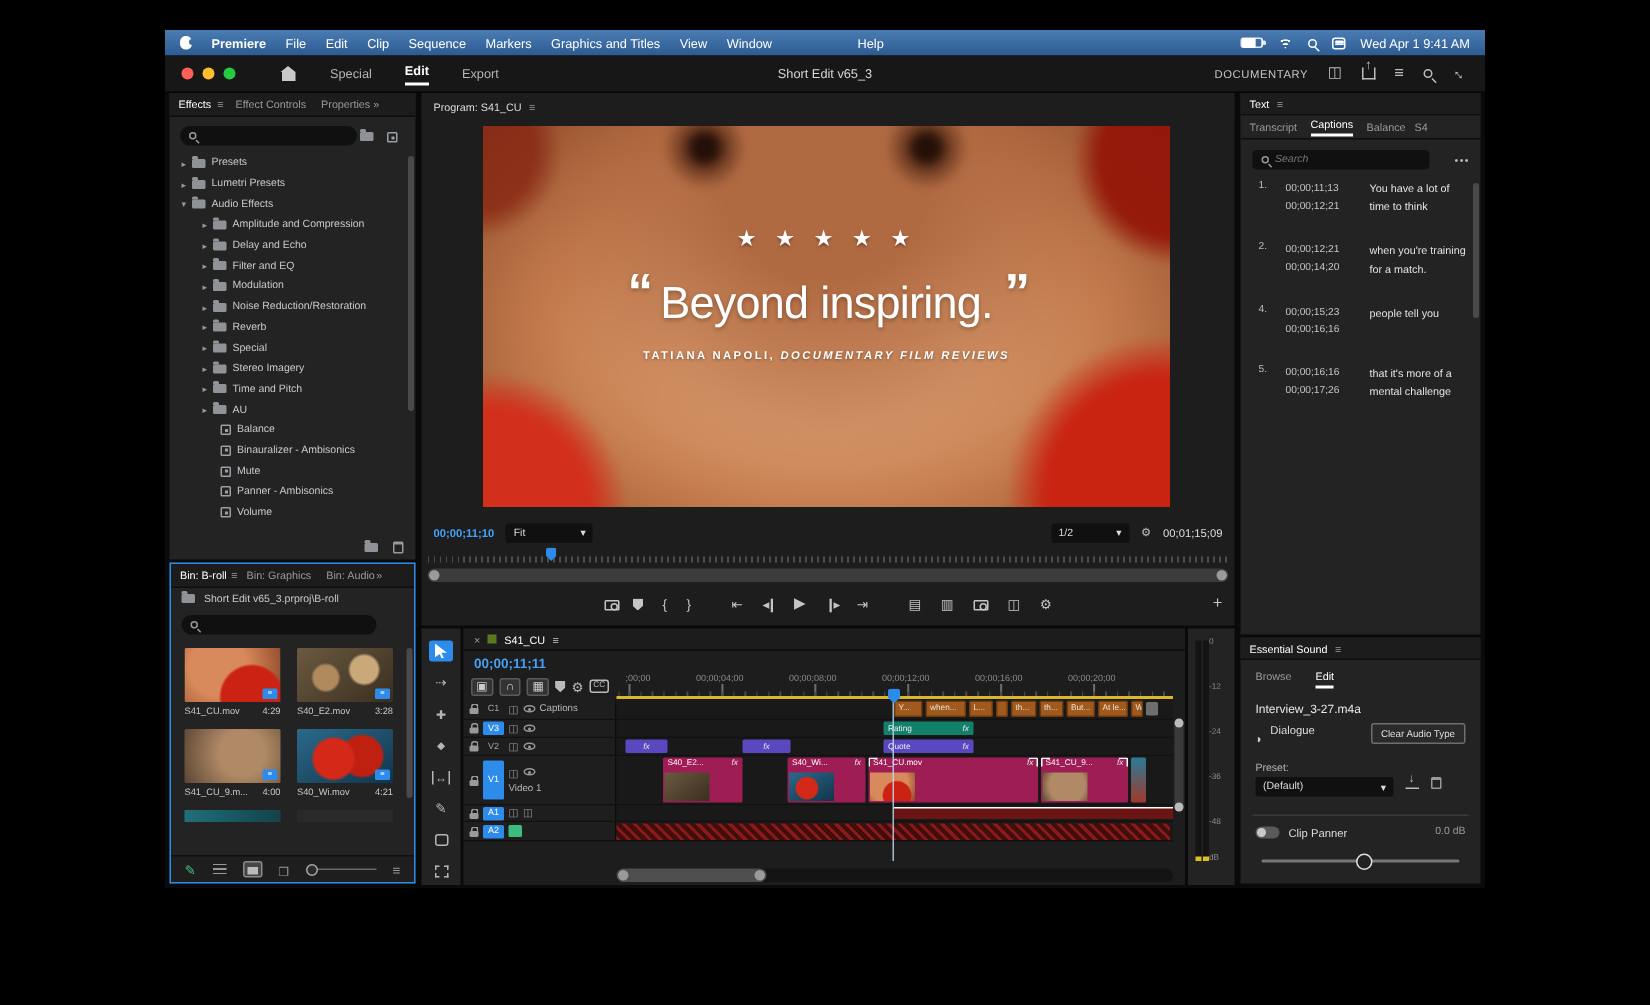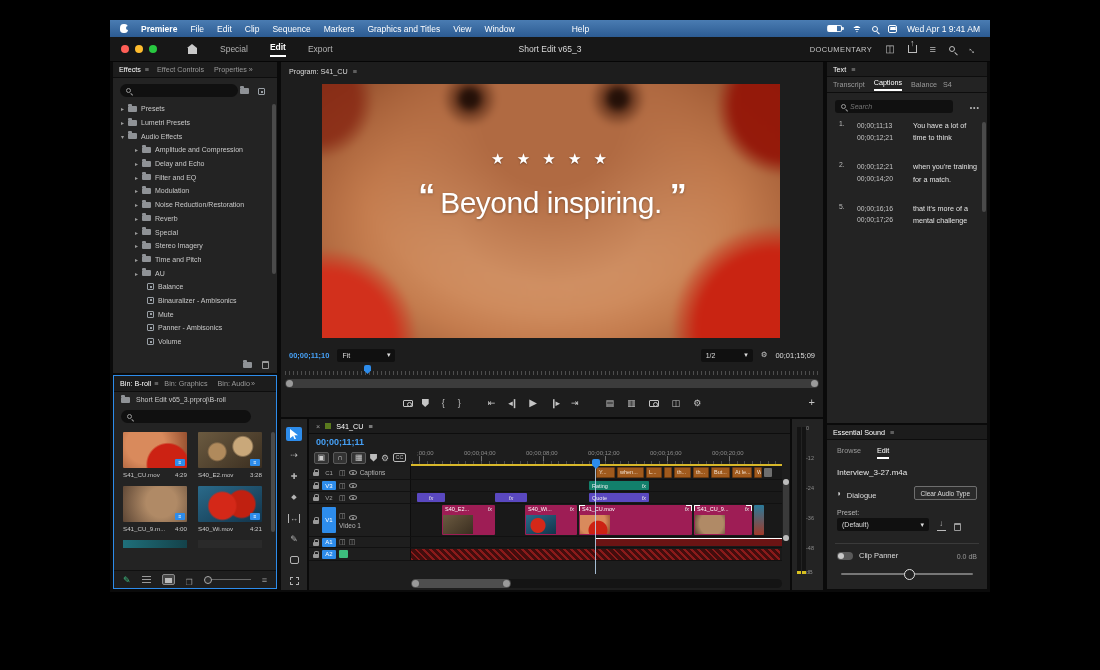--- a/index.html
+++ b/index.html
@@ -1,18 +1,18 @@
 <!DOCTYPE html>
 <html><head>
 <meta charset="utf-8">
 <style>
 *{margin:0;padding:0;box-sizing:border-box}
 html,body{width:1100px;height:670px;background:#000;font-family:"Liberation Sans",sans-serif;overflow:hidden}
 .screen{position:absolute;left:110px;top:20px;width:880px;height:572px;background:#0a0a0a}
-.f{display:flex;align-items:flex-end}
+.f{display:flex;align-items:flex-start}
 
 
 .menubar{position:absolute;left:0;top:0;width:880px;height:17px;background:linear-gradient(180deg,#4a7cb2,#2c5b92);color:#fff;font-size:8.5px;display:flex;align-items:center;padding:0 10px;gap:13px}
 .menubar .app{font-weight:bold}
 .apple{width:8px;height:9px;background:#fff;border-radius:45% 45% 42% 42%;display:inline-block;position:relative}
 .apple::before{content:"";position:absolute;right:-2px;top:2px;width:4px;height:4px;border-radius:50%;background:#3c6ea5}
 .mb-right{margin-left:auto;display:flex;align-items:center;gap:10px}
 .battery{width:15px;height:7px;border:1px solid rgba(255,255,255,.85);border-radius:2px;position:relative;background:linear-gradient(to right,#fff 0 72%,transparent 72%)}
 .battery::after{content:"";position:absolute;right:-3px;top:1px;width:2px;height:3px;background:rgba(255,255,255,.85);border-radius:0 1px 1px 0}
 .wifi{width:10px;height:8px;background:radial-gradient(circle at 50% 100%,#fff 0 1.5px,transparent 2px),radial-gradient(circle at 50% 100%,transparent 0 3px,#fff 3px 4px,transparent 4.5px),radial-gradient(circle at 50% 100%,transparent 0 5.5px,#fff 5.5px 6.5px,transparent 7px);clip-path:polygon(50% 100%,0 0,100% 0)}
@@ -439,20 +439,21 @@
   <div class="panel" style="left:171px;top:42px;width:542px;height:355px;background:#1d1d1d">
     <div class="prog-head">
       <span class="active" style="color:#ddd">Program: S41_CU</span>
       <span class="i-menu"></span>
     </div>
     <div class="video">
       <div class="video-bg"></div>
       <div class="v-overlay">
         <div class="stars">★ ★ ★ ★ ★</div>
         <div class="quote-line"><span class="qmark">“</span> <span>Beyond inspiring.</span> <span class="qmark">”</span></div>
+        <div class="attrib"><span>TATIANA NAPOLI, </span><span class="it">DOCUMENTARY FILM REVIEWS</span></div>
       </div>
     </div>
     <div class="prog-ctl">
       <span class="tc-blue">00;00;11;10</span>
       <span class="dd" style="width:58px">
           <span>Fit</span>
           <span class="i-dd"></span>
         </span>
       <span style="margin-left:auto"></span>
       <span class="dd" style="width:52px">
@@ -699,20 +700,25 @@
         <span class="cap-num">1.</span>
         <span class="cap-tc"><span>00;00;11;13</span><br><span>00;00;12;21</span></span>
         <span class="cap-txt">You have a lot of time to think</span>
       </div>
       <div class="cap-item">
         <span class="cap-num">2.</span>
         <span class="cap-tc"><span>00;00;12;21</span><br><span>00;00;14;20</span></span>
         <span class="cap-txt">when you're training for a match.</span>
       </div>
       <div class="cap-item">
+        <span class="cap-num">4.</span>
+        <span class="cap-tc"><span>00;00;15;23</span><br><span>00;00;16;16</span></span>
+        <span class="cap-txt">people tell you</span>
+      </div>
+      <div class="cap-item">
         <span class="cap-num">5.</span>
         <span class="cap-tc"><span>00;00;16;16</span><br><span>00;00;17;26</span></span>
         <span class="cap-txt">that it's more of a mental challenge</span>
       </div>
     </div>
     <div class="vscroll" style="top:60px;height:90px"></div>
   </div>
 
   <div class="panel" style="left:717px;top:405px;width:160px;height:164px">
     <div class="ptabs" style="height:15px">

